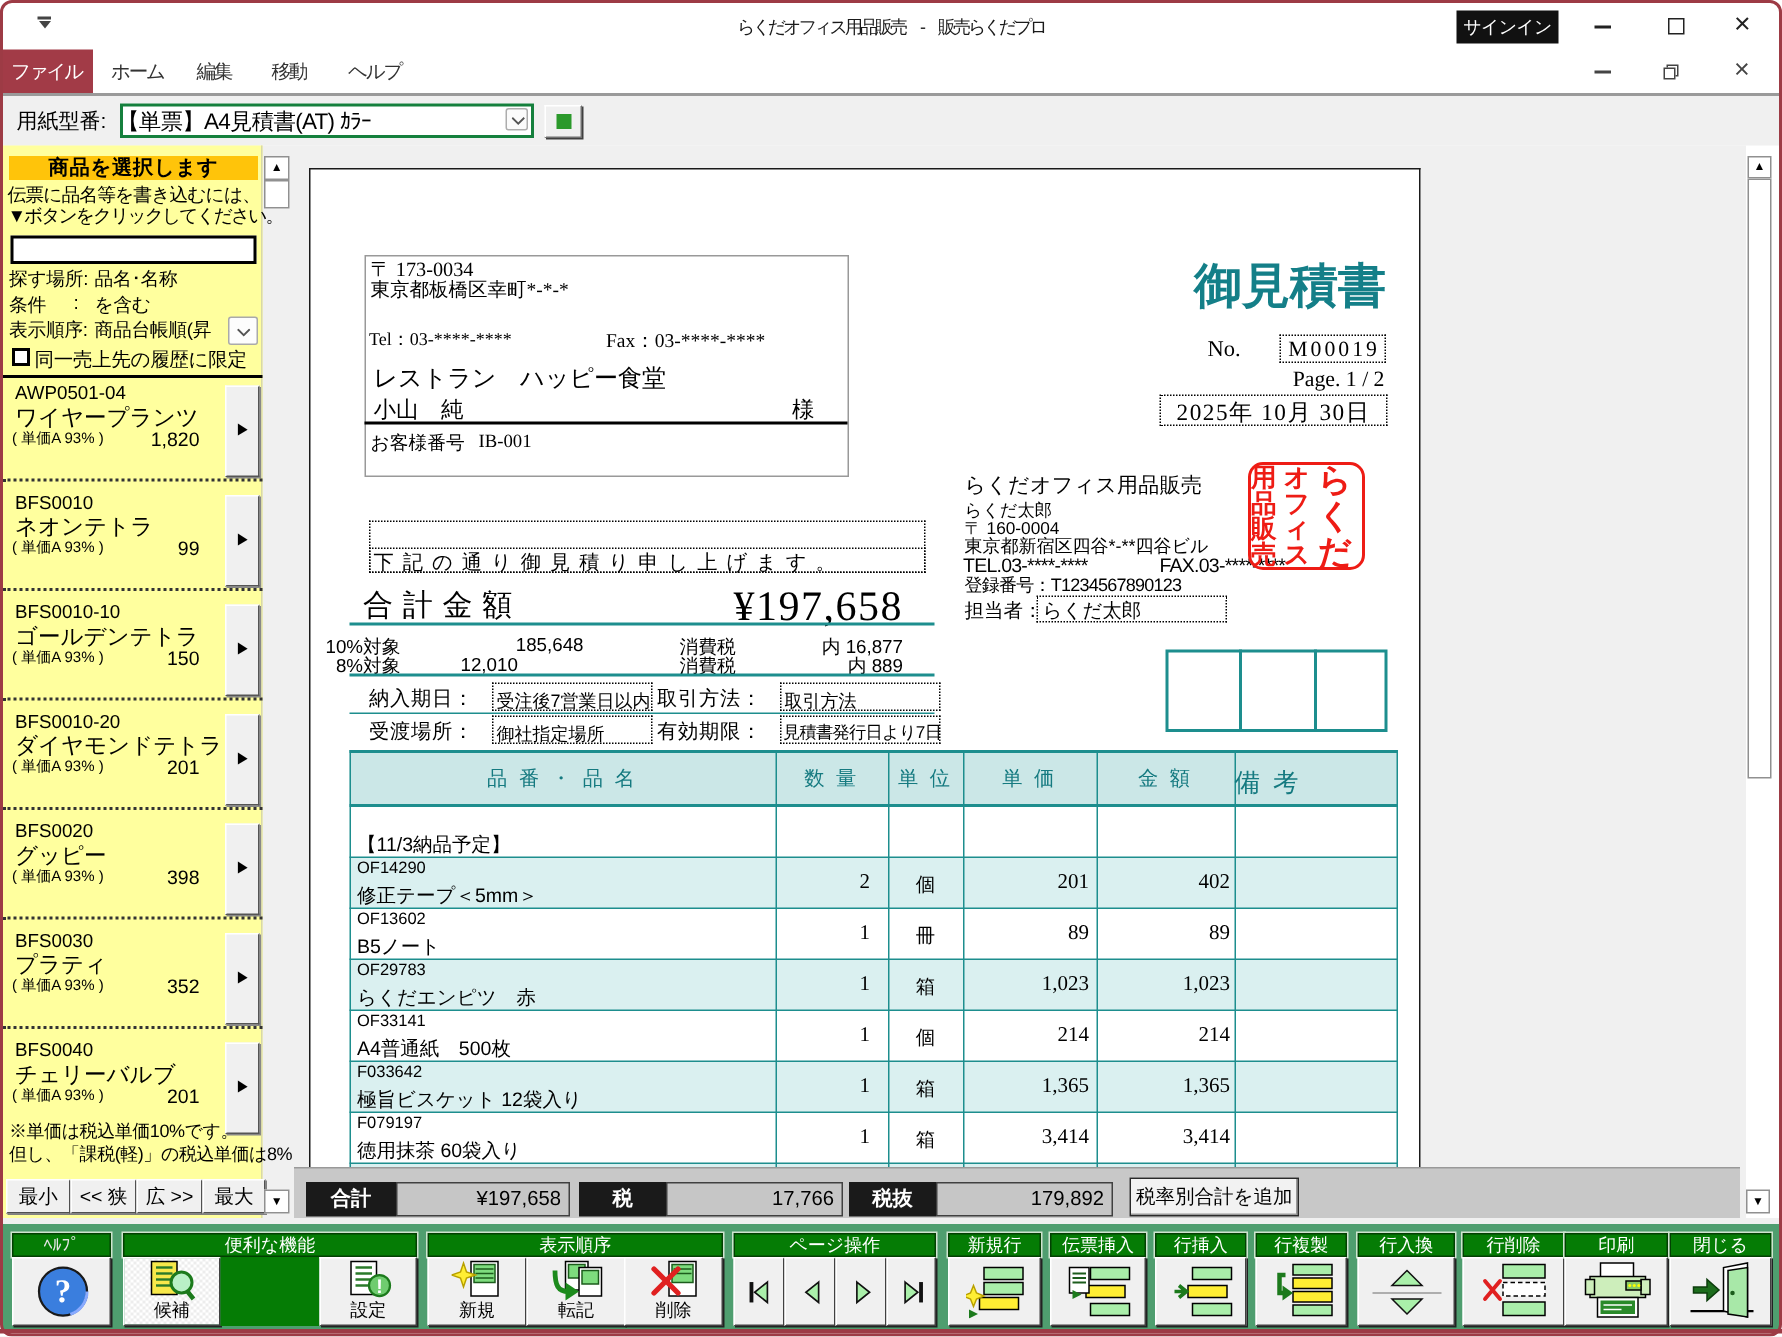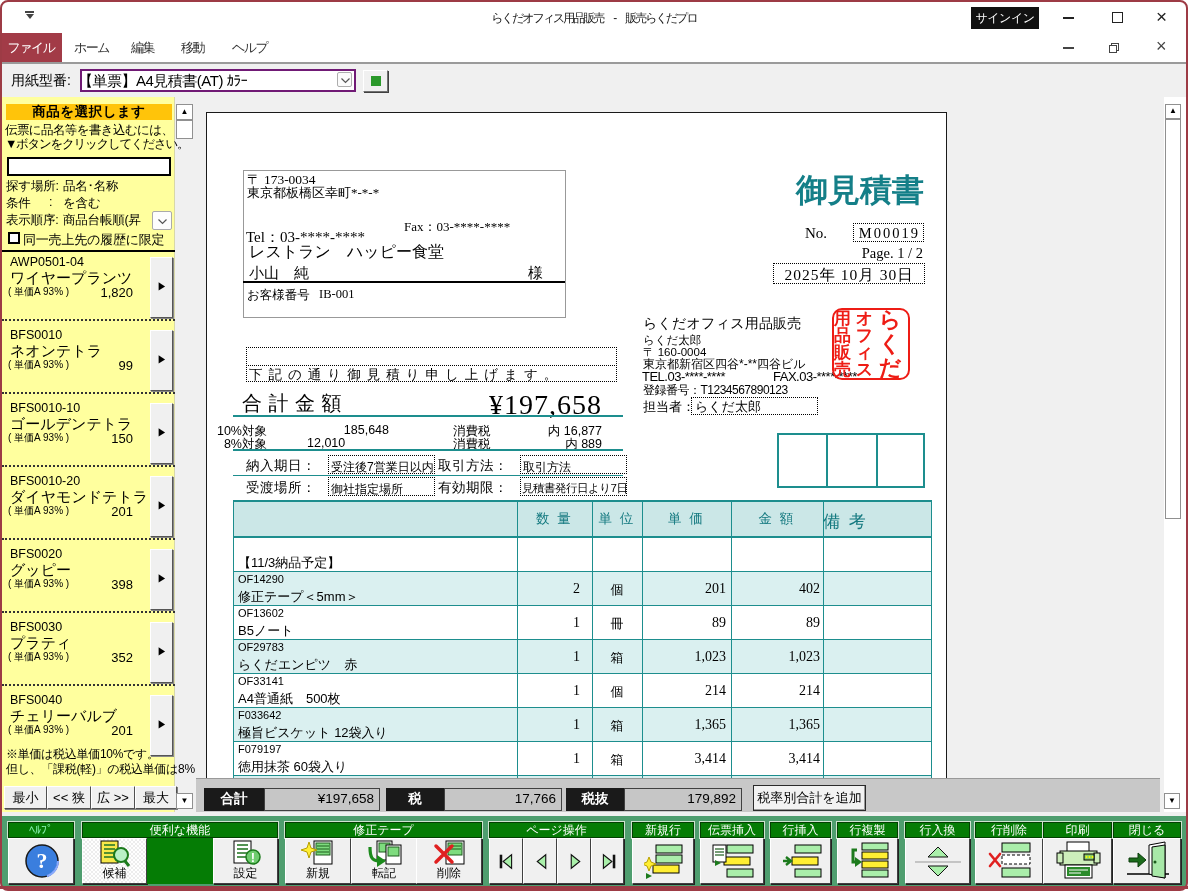--- a/index.html
+++ b/index.html
@@ -11,21 +11,21 @@
 #title{position:absolute;top:10px;left:0;width:1188px;text-align:center;font-size:12px;letter-spacing:-2px;color:#1a1a1a}
 #signin{position:absolute;left:971px;top:7px;width:68px;height:22px;background:#111;color:#fff;font-size:12px;letter-spacing:-0.5px;text-align:center;line-height:22px}
 .winbtn{position:absolute;color:#222;font-size:15px}
 
 #tabs{position:absolute;left:0;top:33px;width:1188px;height:29px;background:#fff}
 #filetab{position:absolute;left:0;top:0;width:62px;height:29px;background:#a23b47;color:#fff;font-size:13px;letter-spacing:-1.5px;text-align:center;line-height:29px}
 .tab{position:absolute;top:0;height:29px;line-height:29px;font-size:13px;letter-spacing:-1.5px;color:#333}
 #sep1{position:absolute;left:0;top:62px;width:1188px;height:2px;background:#9a9a9a}
 
 #formbar{position:absolute;left:2px;top:64px;width:1184px;height:33px;background:#f0f0f0}
-#combo{position:absolute;left:78px;top:5px;width:276px;height:23px;background:#fff;border:2px solid #701a75}
+#combo{position:absolute;left:78px;top:5px;width:276px;height:23px;background:#fff;border:2px solid #15803d}
 #combo .txt{position:absolute;left:-4px;top:1px;font-size:15px;letter-spacing:-0.5px}
 #combodrop{position:absolute;right:2px;top:1px;width:15px;height:15px;background:#fbfbfb;border:1px solid #adadad;border-radius:2px}
 #greenbtn{position:absolute;left:361px;top:6px;width:25px;height:22px;background:#f0f0f0;border:1px solid #707070;border-top-color:#fff;border-left-color:#fff;box-shadow:1px 1px 0 #404040}
 #greenbtn i{position:absolute;left:7px;top:5px;width:10px;height:10px;background:#2b992b}
 
 #sidebar{position:absolute;left:2px;top:97px;width:194px;height:716px;background:#f0f0f0}
 #sideyellow{position:absolute;left:0;top:0;width:173px;height:716px;background:#ffff9e;border-right:1px solid #d8d8a8}
 .sy{position:absolute;font-size:12px;letter-spacing:-0.2px;color:#000;white-space:nowrap}
 #shead{position:absolute;left:4px;top:7px;width:166px;height:16px;background:#ffc40a;font-size:13.5px;letter-spacing:0.5px;font-weight:bold;text-align:center;line-height:16px}
 #sinput{position:absolute;left:5px;top:60px;width:164px;height:19px;background:#fff;border:2px solid #000}
@@ -197,21 +197,21 @@
   <div class="sbtnbox" style="left:174px;top:23px;width:17px;height:19px"></div>
   <div class="sbtnbox" style="left:174px;top:696px;width:17px;height:16px"><span style="position:relative;top:2px">▼</span></div>
 </div>
 
 <div id="docarea">
   <div id="paper">
 
     <div class="abs" style="left:36px;top:57px;width:323px;height:148px;border:1px solid #999;background:#fff"></div>
     <div class="pp serif" style="left:40px;top:58px;font-size:13.5px">〒 173-0034</div>
     <div class="pp serif" style="left:40px;top:71px;font-size:13px">東京都板橋区幸町*-*-*</div>
-    <div class="pp serif" style="left:39px;top:115px;font-size:15px">Tel：03-****-****</div>
+    <div class="pp serif" style="left:39px;top:105px;font-size:12px">Tel：03-****-****</div>
     <div class="pp serif" style="left:197px;top:105px;font-size:13px">Fax：03-****-****</div>
     <div class="pp serif" style="left:42px;top:129px;font-size:16px">レストラン　ハッピー食堂</div>
     <div class="pp serif" style="left:42px;top:151px;font-size:15px">小山　純</div>
     <div class="pp serif" style="left:321px;top:151px;font-size:15px">様</div>
     <div class="abs" style="left:36px;top:168px;width:322px;height:2px;background:#000"></div>
     <div class="pp serif" style="left:40px;top:174px;font-size:12.5px">お客様番号</div>
     <div class="pp serif" style="left:112px;top:174px;font-size:12.5px">IB-001</div>
 
     <div class="pp serif" style="left:585px;top:56px;width:132px;text-align:right;font-size:32px;color:#147f88;letter-spacing:0px;font-weight:600">御見積書</div>
     <div class="pp serif" style="left:598px;top:112px;font-size:15px">No.</div>
@@ -296,20 +296,21 @@
     <div class="tline" style="left:0;top:0;width:699px;height:2px"></div>
     <div class="tline" style="left:0;top:36px;width:699px;height:2px"></div>
     <div class="tline" style="left:0;top:71px;width:699px;height:1px"></div>
     <div class="tline" style="left:0;top:105px;width:699px;height:1px"></div>
     <div class="tline" style="left:0;top:139px;width:699px;height:1px"></div>
     <div class="tline" style="left:0;top:173px;width:699px;height:1px"></div>
     <div class="tline" style="left:0;top:207px;width:699px;height:1px"></div>
     <div class="tline" style="left:0;top:241px;width:699px;height:1px"></div>
     <div class="tline" style="left:0;top:275px;width:699px;height:1px"></div>
 
+    <div class="pp tealtext" style="left:0px;top:10px;width:284px;text-align:center;font-size:13.5px;letter-spacing:2px">品 番 ・ 品 名</div>
     <div class="pp tealtext" style="left:284px;top:10px;width:75px;text-align:center;font-size:13.5px;letter-spacing:2px">数 量</div>
     <div class="pp tealtext" style="left:359px;top:10px;width:50px;text-align:center;font-size:13.5px;letter-spacing:2px">単 位</div>
     <div class="pp tealtext" style="left:409px;top:10px;width:89px;text-align:center;font-size:13.5px;letter-spacing:2px">単 価</div>
     <div class="pp tealtext" style="left:498px;top:10px;width:92px;text-align:center;font-size:13.5px;letter-spacing:2px">金 額</div>
     <div class="pp tealtext" style="left:590px;top:10px;width:128px;text-align:left;font-size:17px;letter-spacing:2px">備 考</div>
     <div class="pp" style="left:5px;top:54px;font-size:13px">【11/3納品予定】</div>
     <div class="pp" style="left:5px;top:73px;font-size:11px">OF14290</div>
     <div class="pp" style="left:5px;top:88px;font-size:13px">修正テープ＜5mm＞</div>
     <div class="pp serif" style="left:284px;top:81px;width:63px;text-align:right;font-size:14px">2</div>
     <div class="pp" style="left:359px;top:81px;width:50px;text-align:center;font-size:13px">個</div>
@@ -360,21 +361,21 @@
   <div class="stlabel" style="left:190px;width:58px">税</div>
   <div class="stval" style="left:248px;width:118px">17,766</div>
   <div class="stlabel" style="left:370px;width:58px">税抜</div>
   <div class="stval" style="left:428px;width:118px">179,892</div>
   <div id="addtax">税率別合計を追加</div>
 </div>
 
 <div id="tbstrip"></div>
 <div id="toolbar">
   <div class="sect" style="left:6px;width:66px">
-    <div class="shead" style="color:#86efac">ﾍﾙﾌﾟ</div>
+    <div class="shead" style="color:#e5e5e5">ﾍﾙﾌﾟ</div>
     <div class="sbody" style="width:66px">
         <div class="tb" style="left:0;width:66px">
       <svg width="38" height="38" style="position:absolute;left:14px;top:3px" viewBox="0 0 38 38">
             <circle cx="19" cy="19" r="16" fill="#3a7ede" stroke="#1a1a1a" stroke-width="1.5"></circle>
             <circle cx="19" cy="19" r="16" fill="none" stroke="#88aaff" stroke-width="2" stroke-dasharray="20 80"></circle>
             <text x="19" y="26" font-size="22" font-weight="bold" fill="#fff" text-anchor="middle" font-family="Liberation Serif,serif">?</text>
           </svg>
     </div>
       </div>
   </div>
@@ -406,21 +407,21 @@
               <line x1="8" y1="17" x2="19" y2="17"></line>
             </g>
             <circle cx="24" cy="17" r="7" fill="#6fcc6f" stroke="#1c7a1c" stroke-width="1.5"></circle>
             <text x="24" y="22" font-size="13" font-weight="bold" fill="#fff" text-anchor="middle">!</text>
           </svg>
         <div class="lbl">設定</div>
       </div>
     </div>
   </div>
   <div class="sect" style="left:283px;width:197px">
-    <div class="shead">修正テープ</div>
+    <div class="shead">表示順序</div>
     <div class="sbody" style="width:197px">
       <div class="tb" style="left:0;width:66px">
         <svg width="36" height="28" style="position:absolute;left:15px;top:1px" viewBox="0 0 36 28">
             <rect x="13" y="1" width="18" height="23" fill="#fff" stroke="#000"></rect>
             <rect x="15" y="3" width="14" height="12" fill="#7edc7e" stroke="#1c5c1c"></rect>
             <line x1="16" y1="6" x2="28" y2="6" stroke="#1c5c1c"></line>
             <line x1="16" y1="9" x2="28" y2="9" stroke="#1c5c1c"></line>
             <line x1="16" y1="12" x2="28" y2="12" stroke="#1c5c1c"></line>
             <path d="M8 2 L10 8 L16 10 L10 12 L8 18 L6 12 L0 10 L6 8 Z" fill="#ffee33" stroke="#b8a000"></path>
           </svg>

